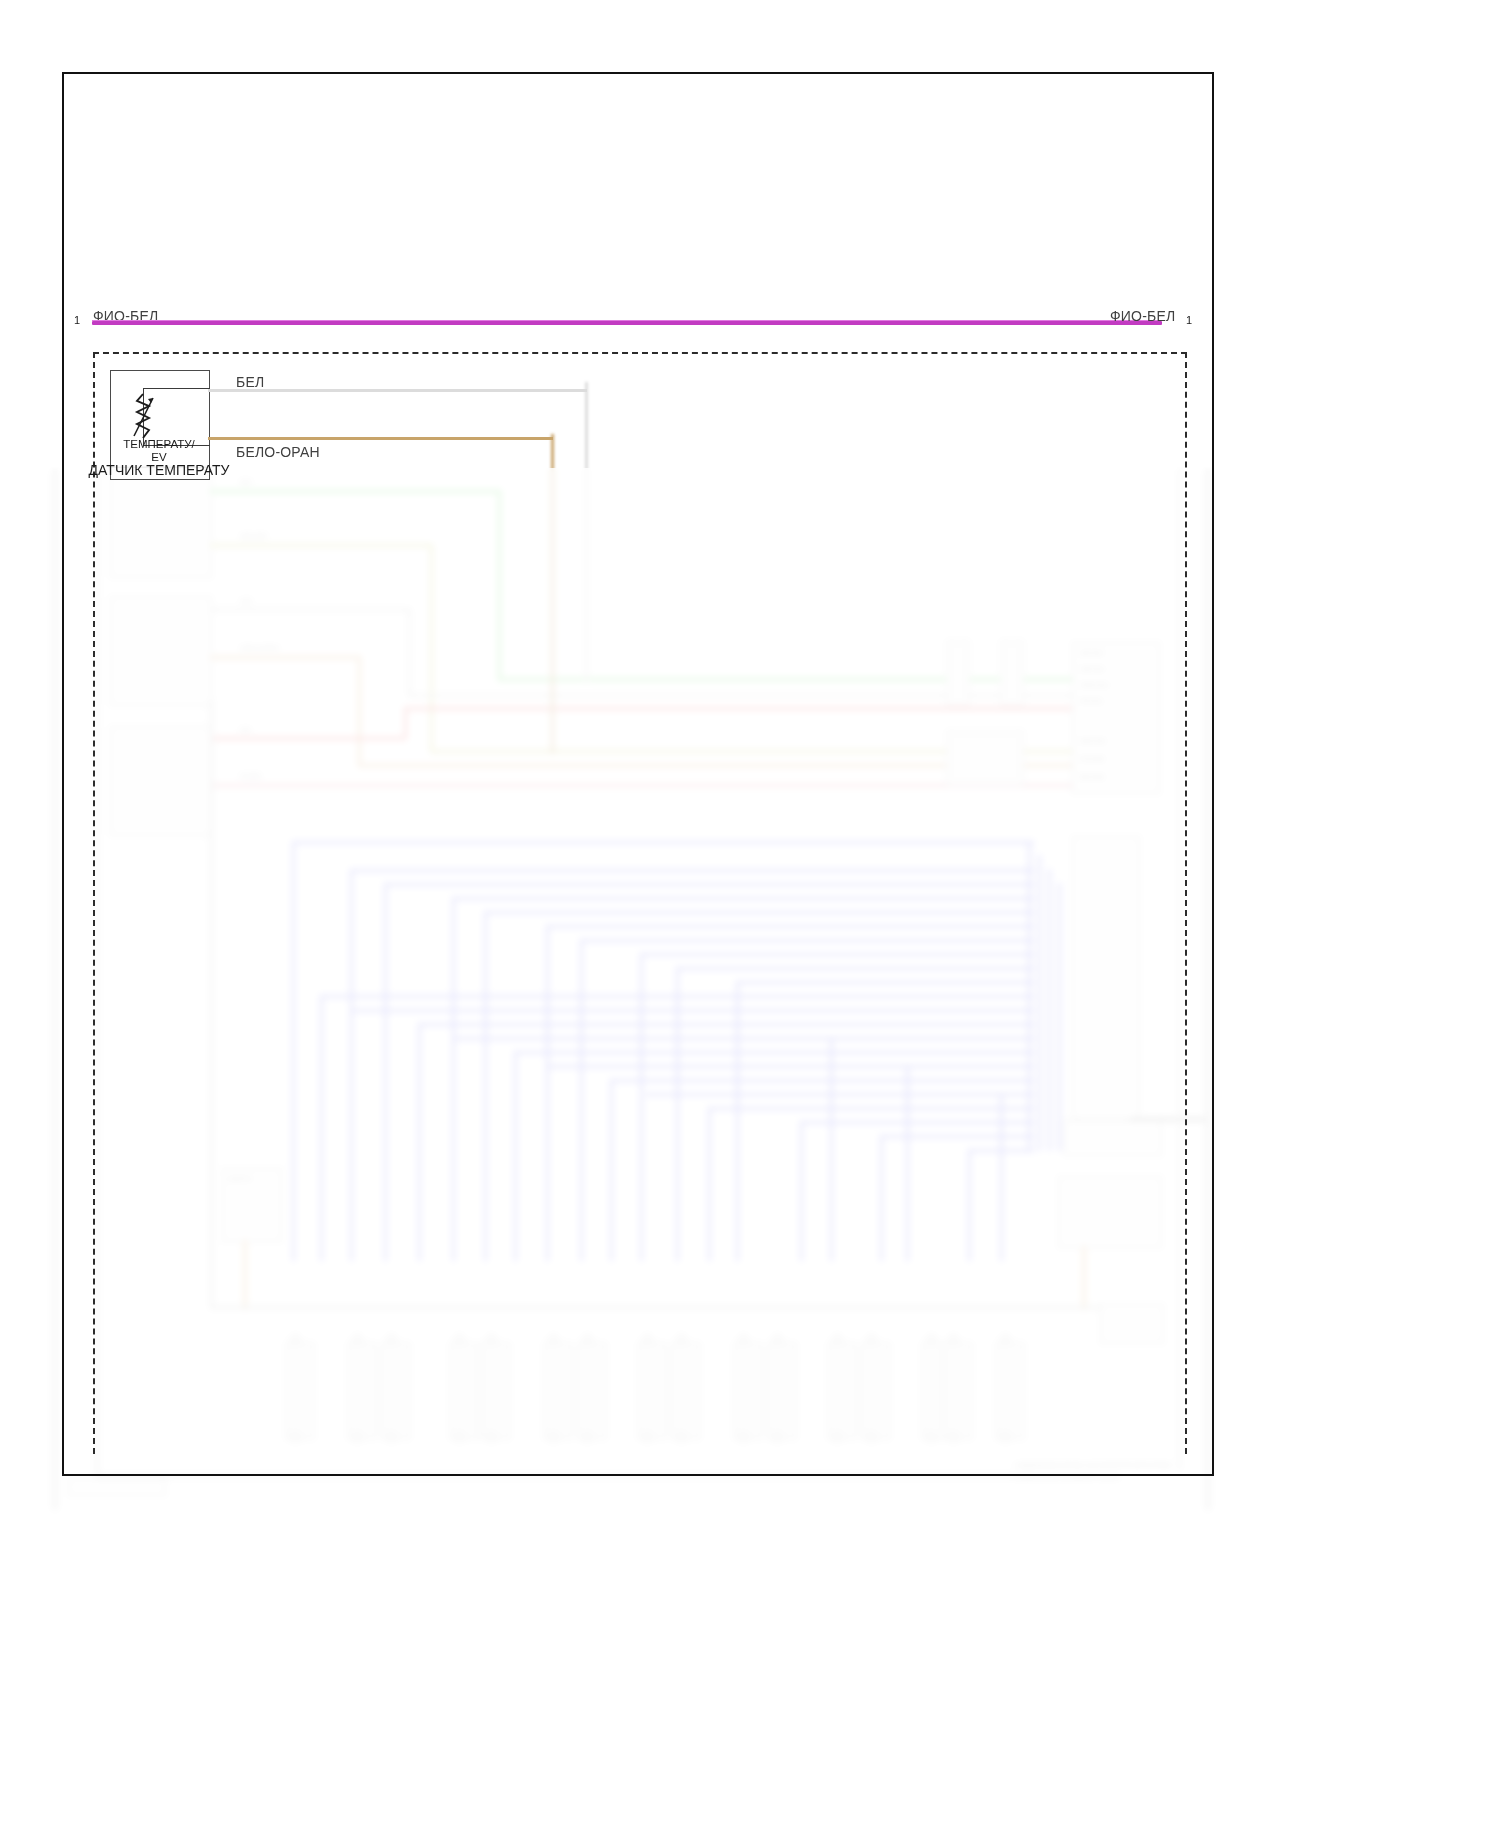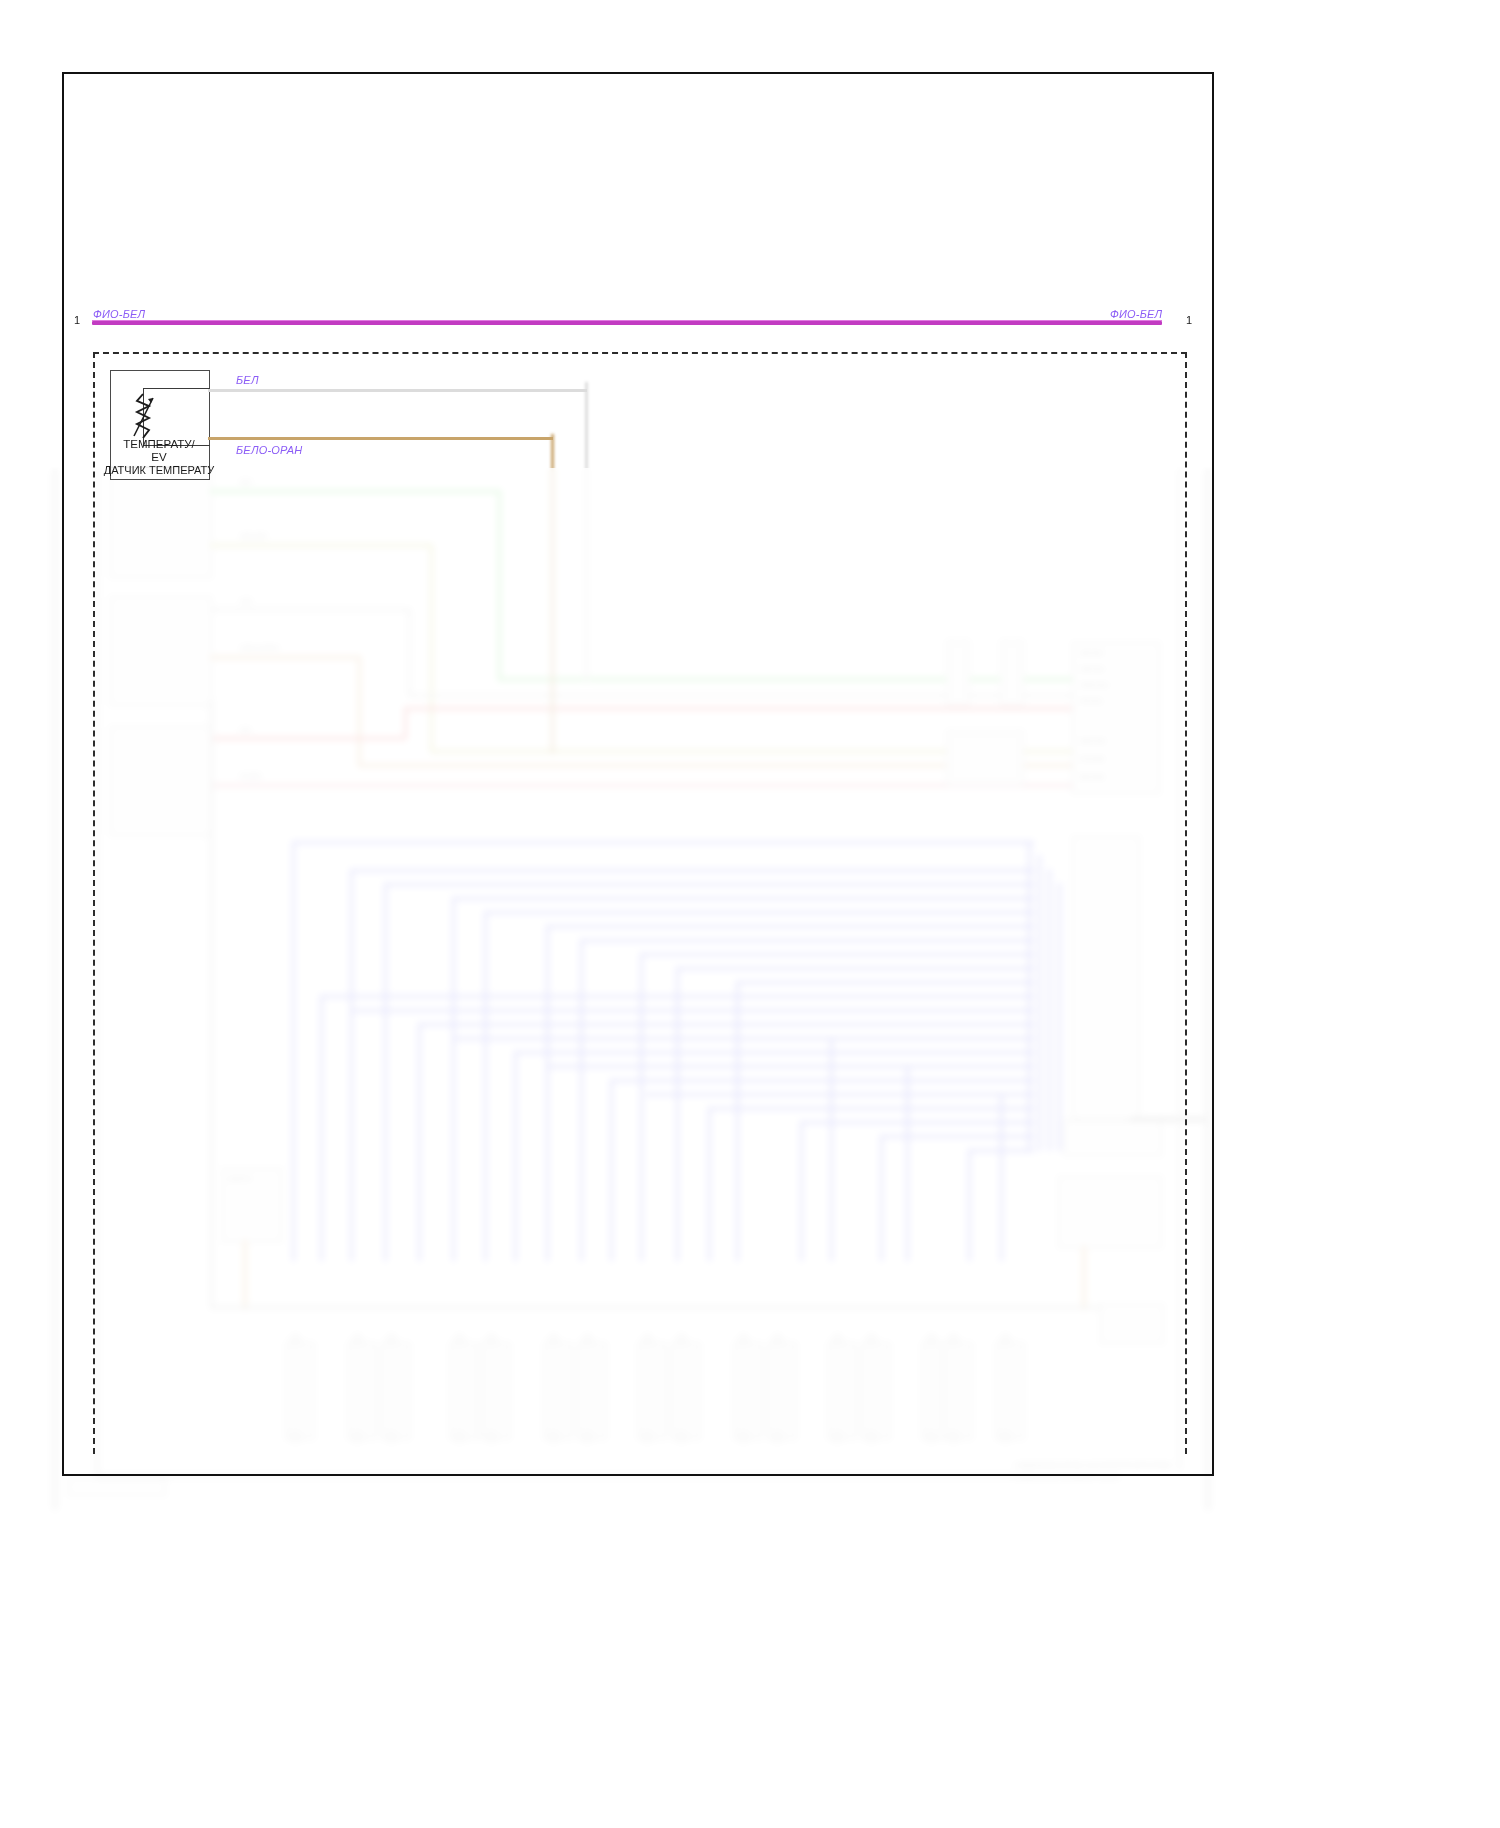--- a/index.html
+++ b/index.html
@@ -37,26 +37,25 @@
   }
   .pin-num{
     position:absolute;
     font-size:11px;
     color:#1a1a1a;
     font-family:"Liberation Sans",sans-serif;
     letter-spacing:0px;
   }
   .wire-label{
     position:absolute;
-    font-size:11px;
-    color:#8b5cf6;
+    font-size:14px;
+    color:#404040;
     font-family:"Liberation Sans",sans-serif;
     white-space:nowrap;
     letter-spacing:0.2px;
-    font-style:italic;
   }
 
   
   #harness-dash{
     position:absolute;
     left:93px; top:352px;
     width:1090px; height:1100px;
     border-top:2px dashed #2b2b2b;
     border-left:2px dashed #2b2b2b;
     border-right:2px dashed #2b2b2b;
@@ -367,21 +366,21 @@
       <div class="zigzag" style="left:128px; top:392px; width:30px; height:50px;">
         <svg width="30" height="50" viewBox="0 0 30 50">
           <polyline points="15,2 9,9 21,14 9,20 21,26 9,32 21,38 15,46" fill="none" stroke="#1c1c1c" stroke-width="1.9"></polyline>
           <line x1="6" y1="44" x2="25" y2="6" stroke="#1c1c1c" stroke-width="1.6"></line>
           <polygon points="25,6 20,7 23,11" fill="#1c1c1c"></polygon>
         </svg>
       </div>
 
       <div class="sensor-caption" style="left:110px; top:438px; width:98px;">ТЕМПЕРАТУ/</div>
       <div class="sensor-caption" style="left:110px; top:451px; width:98px;">EV</div>
-      <div class="sensor-caption" style="left:86px; top:464px; width:146px; font-size:11px;">ДАТЧИК ТЕМПЕРАТУ</div>
+      <div class="sensor-caption" style="left:86px; top:464px; width:146px; font-size:14px;">ДАТЧИК ТЕМПЕРАТУ</div>
     </div>
 
     <div class="wire-label" style="left:236px; top:374px;">БЕЛ</div>
     <div class="wire-h" style="left:208px; top:389px; width:379px; height:2.5px; background:#dcdcdc;"></div>
 
     <div class="wire-label" style="left:236px; top:444px;">БЕЛО-ОРАН</div>
     <div class="wire-h" style="left:208px; top:437px; width:345px; height:2.5px; background:#c8a46a;"></div>
 
   </div>
 

